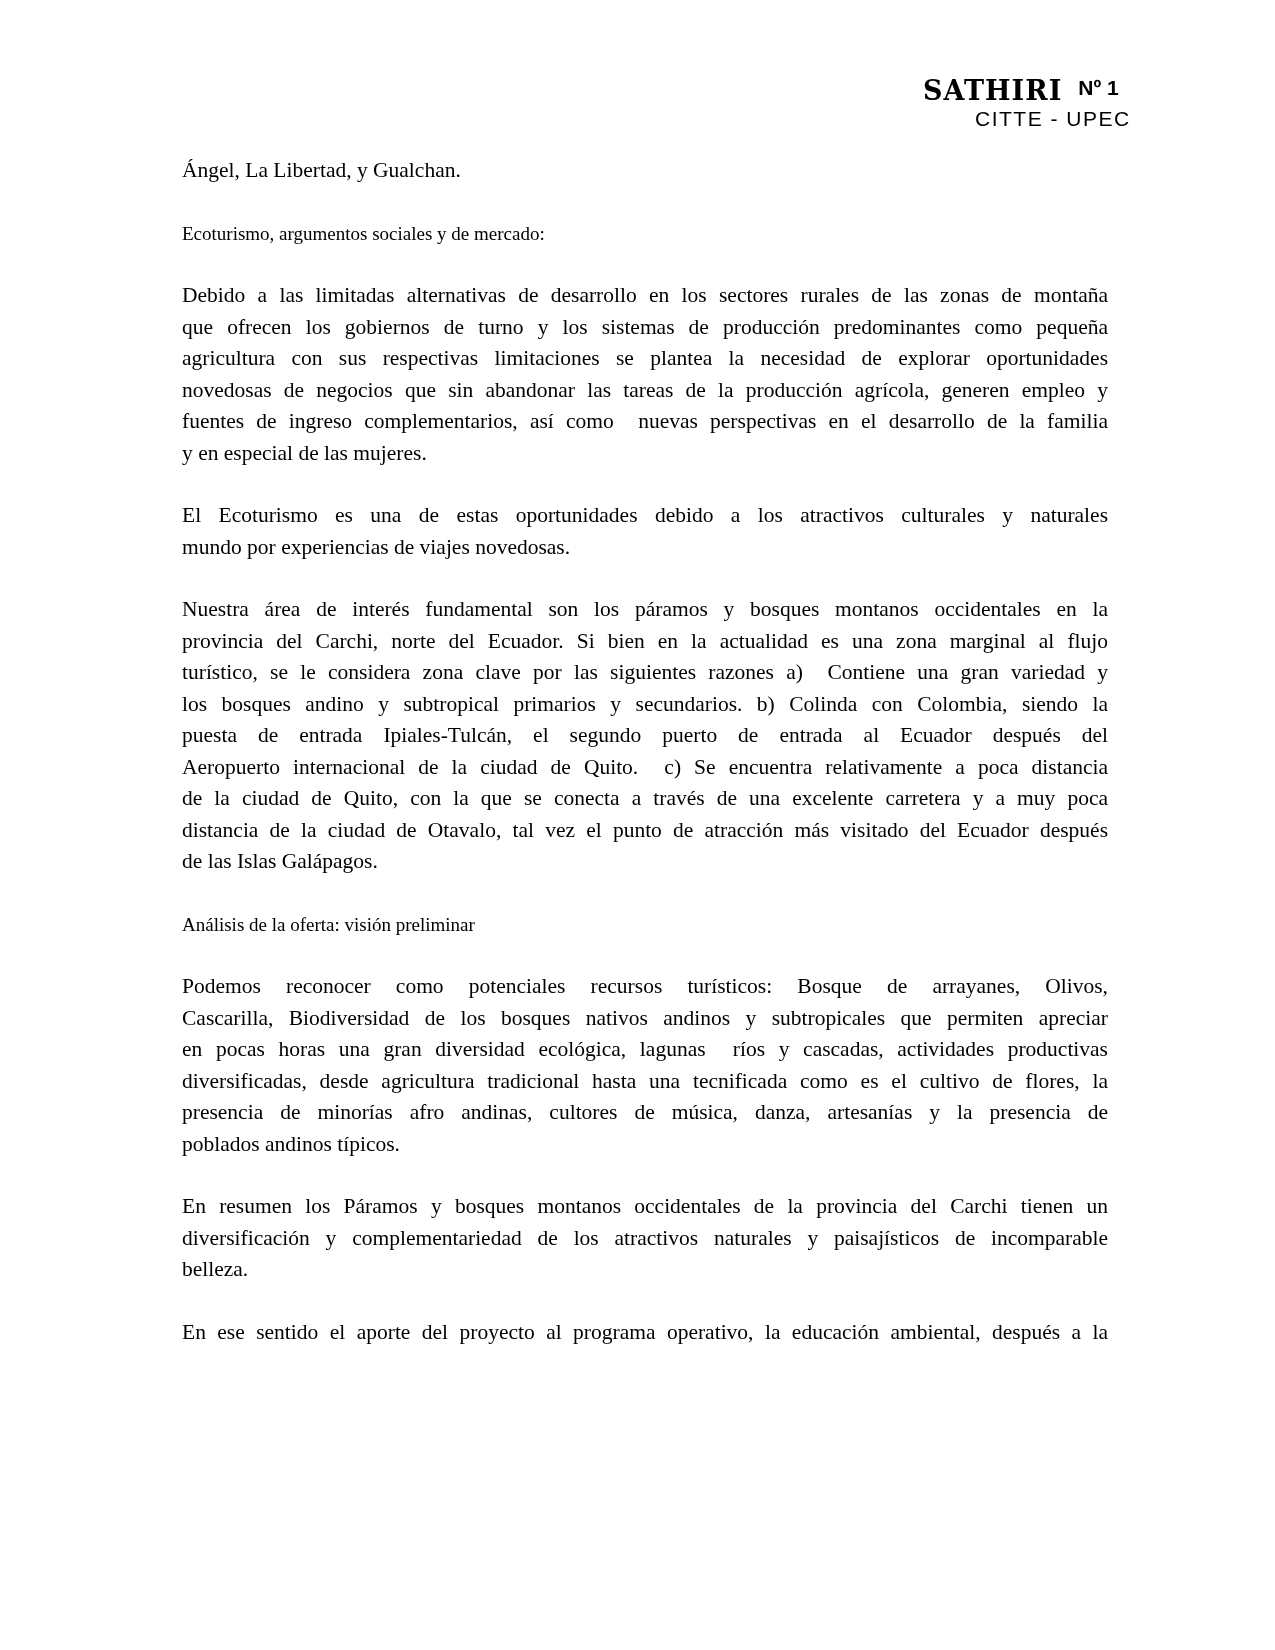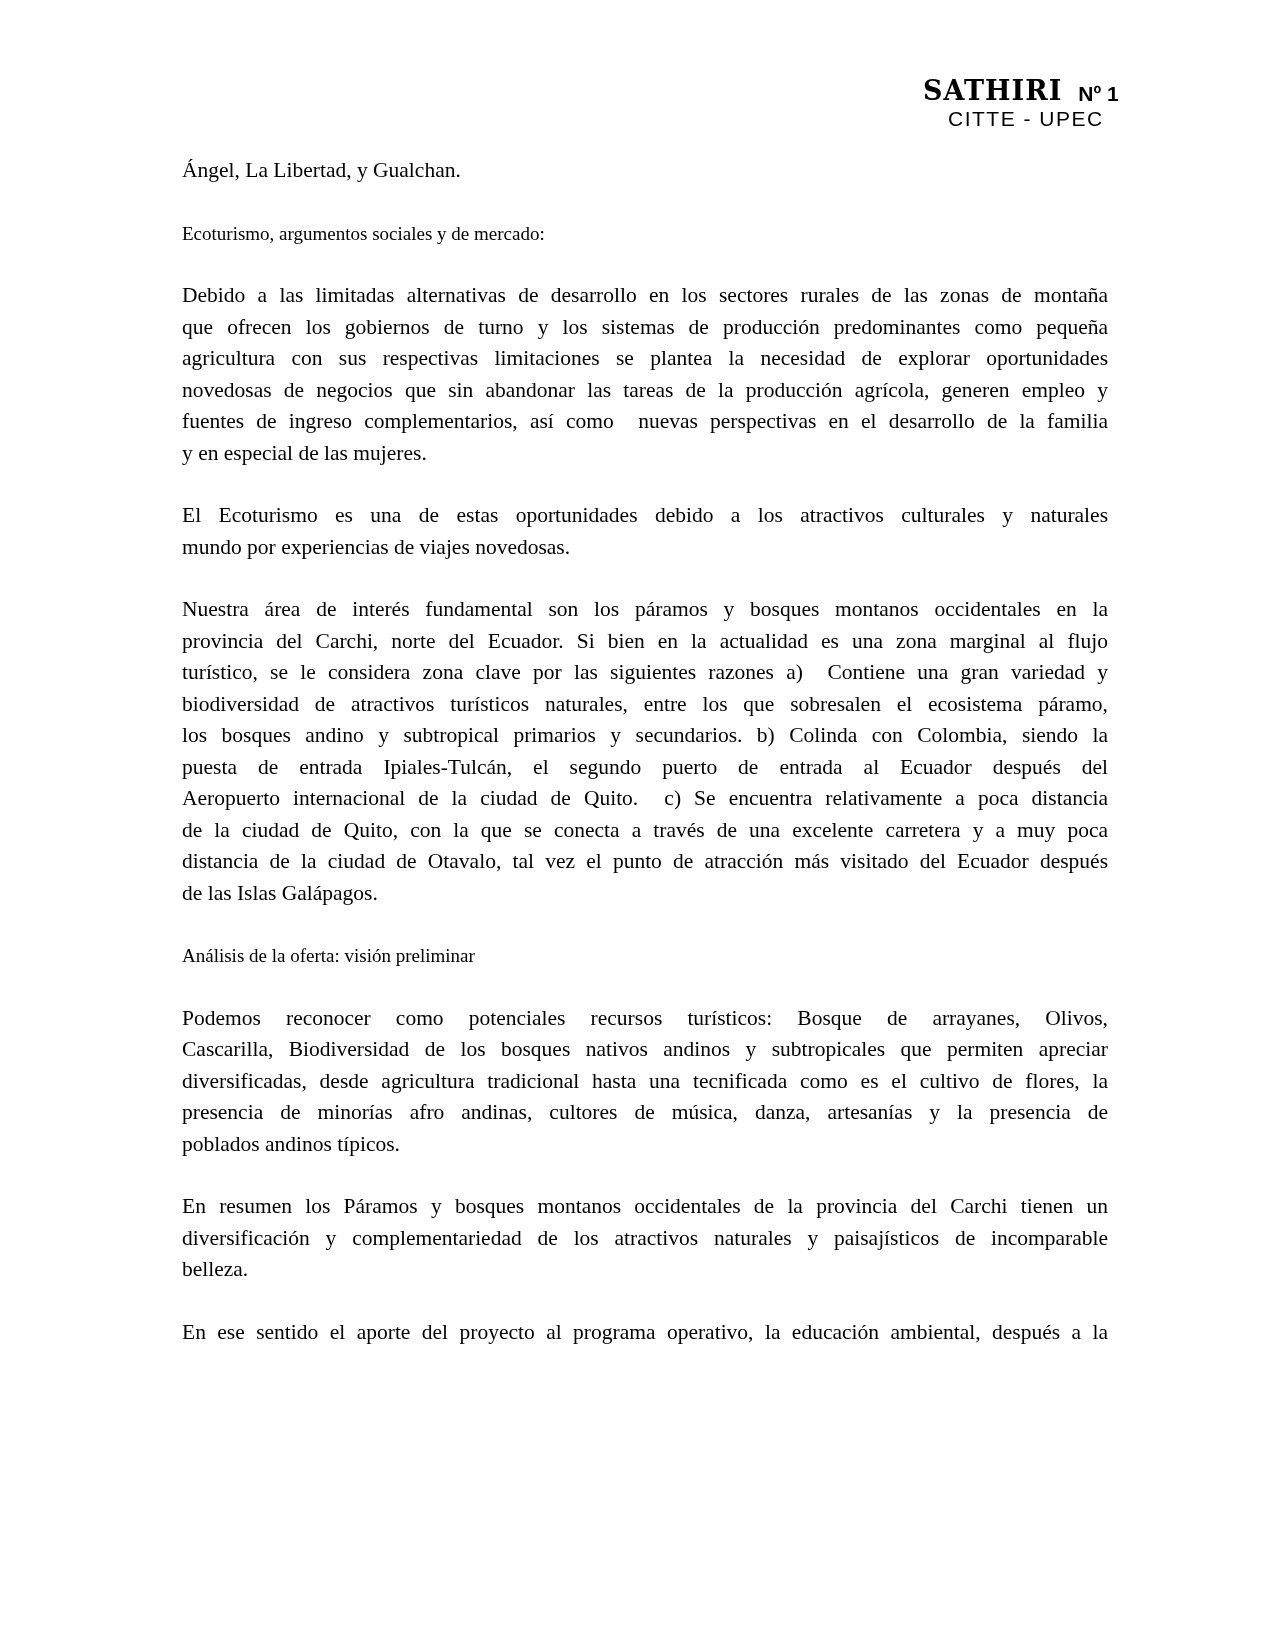--- a/index.html
+++ b/index.html
@@ -8,39 +8,39 @@
     width: 1275px;
     height: 1650px;
     background: #ffffff;
     overflow: hidden;
     font-family: "Liberation Serif", serif;
     color: #000000;
   }
 
   
   .masthead { position: absolute; left: 923px; top: 76px; }
-  .masthead-row1 { display: flex; align-items: flex-end; gap: 16px; }
+  .masthead-row1 { display: flex; align-items: flex-start; gap: 16px; }
   .journal-title {
     font-family: "DejaVu Serif", serif;
     font-weight: bold;
     font-size: 27px;
     letter-spacing: 1px;
     line-height: 30px;
   }
   .issue-no {
     font-family: "Liberation Sans", sans-serif;
     font-weight: bold;
     font-size: 21px;
   }
   .masthead-org {
     font-family: "Liberation Sans", sans-serif;
     font-size: 21px;
     letter-spacing: 1.5px;
     margin-top: 1px;
-    margin-left: 25px;
+    margin-left: 52px;
     white-space: nowrap;
   }
 
   
   .content {
     position: absolute;
     left: 170px;
     top: 143px;
     width: 950px;
     font-size: 21.5px;
@@ -94,34 +94,34 @@
 
     <div class="block para">
         <div class="line">El Ecoturismo es una de estas oportunidades debido a los atractivos culturales y naturales</div>
         <div class="line last">mundo por experiencias de viajes novedosas.</div>
       </div>
 
     <div class="block para">
         <div class="line">Nuestra área de interés fundamental son los páramos y bosques montanos occidentales en la</div>
         <div class="line">provincia del Carchi, norte del Ecuador. Si bien en la actualidad es una zona marginal al flujo</div>
         <div class="line">turístico, se le considera zona clave por las siguientes razones a)  Contiene una gran variedad y</div>
-        <div class="line">biodiversidad de atractivos turísticos naturales, entre los que sobresalen el ecosistema páramo,</div>
         <div class="line">los bosques andino y subtropical primarios y secundarios. b) Colinda con Colombia, siendo la</div>
         <div class="line">puesta de entrada Ipiales-Tulcán, el segundo puerto de entrada al Ecuador después del</div>
         <div class="line">Aeropuerto internacional de la ciudad de Quito.  c) Se encuentra relativamente a poca distancia</div>
         <div class="line">de la ciudad de Quito, con la que se conecta a través de una excelente carretera y a muy poca</div>
         <div class="line">distancia de la ciudad de Otavalo, tal vez el punto de atracción más visitado del Ecuador después</div>
         <div class="line last">de las Islas Galápagos.</div>
       </div>
 
     <div class="block heading heading-2">Análisis de la oferta: visión preliminar</div>
 
     <div class="block para">
         <div class="line">Podemos reconocer como potenciales recursos turísticos: Bosque de arrayanes, Olivos,</div>
         <div class="line">Cascarilla, Biodiversidad de los bosques nativos andinos y subtropicales que permiten apreciar</div>
+        <div class="line">en pocas horas una gran diversidad ecológica, lagunas  ríos y cascadas, actividades productivas</div>
         <div class="line">diversificadas, desde agricultura tradicional hasta una tecnificada como es el cultivo de flores, la</div>
         <div class="line">presencia de minorías afro andinas, cultores de música, danza, artesanías y la presencia de</div>
         <div class="line last">poblados andinos típicos.</div>
       </div>
 
     <div class="block para">
         <div class="line">En resumen los Páramos y bosques montanos occidentales de la provincia del Carchi tienen un</div>
         <div class="line">diversificación y complementariedad de los atractivos naturales y paisajísticos de incomparable</div>
         <div class="line last">belleza.</div>
       </div>

